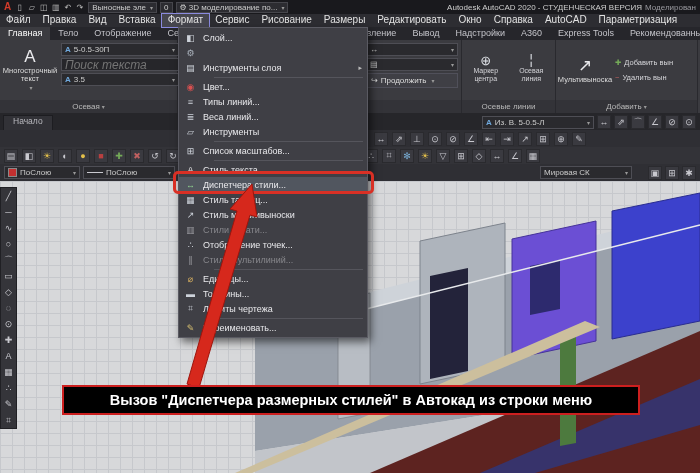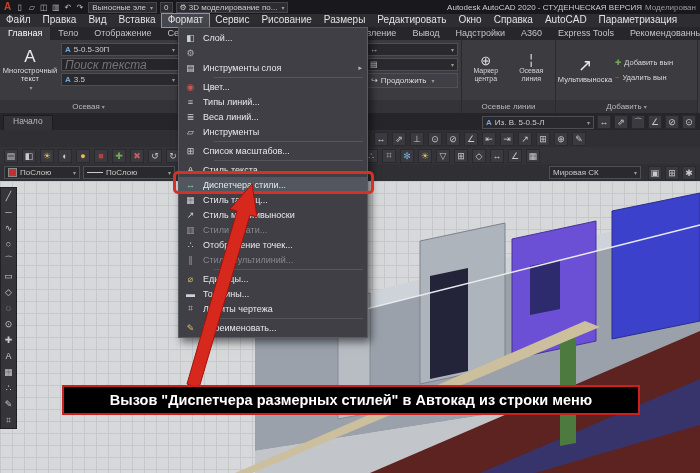--- a/index.html
+++ b/index.html
@@ -48,21 +48,21 @@
   .ftab { height:15px; padding:0 9px; font-size:8.5px; color:#b8b8bd; background:#323237; border:1px solid #1d1d21; border-bottom:none; display:flex; align-items:flex-start; margin-left:3px; white-space:nowrap; }
   .ftab.active { background:#4b4e56; color:#fff; }
   .row-a-right { margin-left:auto; display:flex; align-items:center; gap:3px; padding:0 4px 1px 0; }
   .row-b { height:17px; background:#2f2f34; }
   .row-b-inner { margin-left:370px; display:flex; gap:4px; align-items:center; }
   .row-c { height:17px; background:#333338; gap:4px; }
   .row-d { height:17px; background:#2f2f34; }
   .tbi { width:14px; height:14px; flex:none; display:flex; align-items:center; justify-content:center; font-size:9px; color:#c9c9cf; background:#3a3a40; border:1px solid #2a2a2e; }
   .swatch { width:9px; height:9px; background:#c23030; border:1px solid #8a8a8a; flex:none; }
   .line-sample { width:16px; border-top:1px solid #c9c9cf; flex:none; }
-  .ucs-group { margin-left:auto; display:flex; align-items:center; gap:7px; }
+  .ucs-group { margin-left:auto; display:flex; align-items:center; gap:16px; }
 
   
   .canvas { position:relative; height:292px; background:#d7d8da; overflow:hidden; cursor:crosshair;
     background-image:linear-gradient(#c6c8cc 1px, transparent 1px), linear-gradient(90deg,#c6c8cc 1px, transparent 1px);
     background-size:12px 12px; }
   .model-svg { position:absolute; inset:0; pointer-events:none; }
   .left-toolbar { position:absolute; left:0; top:6px; width:17px; background:#35353a; border:1px solid #202024; display:flex; flex-direction:column; z-index:5; }
   .left-toolbar .tbi { width:15px; height:16px; background:transparent; border:none; }
 
   

